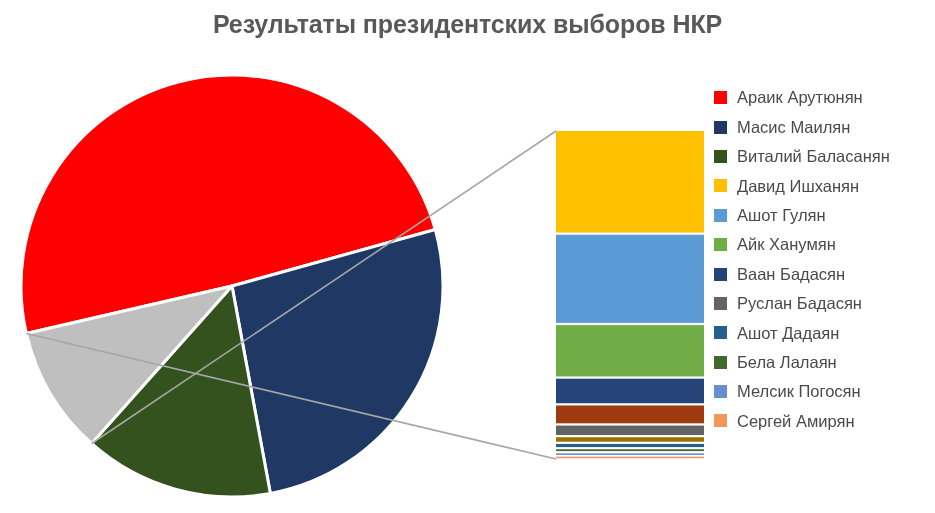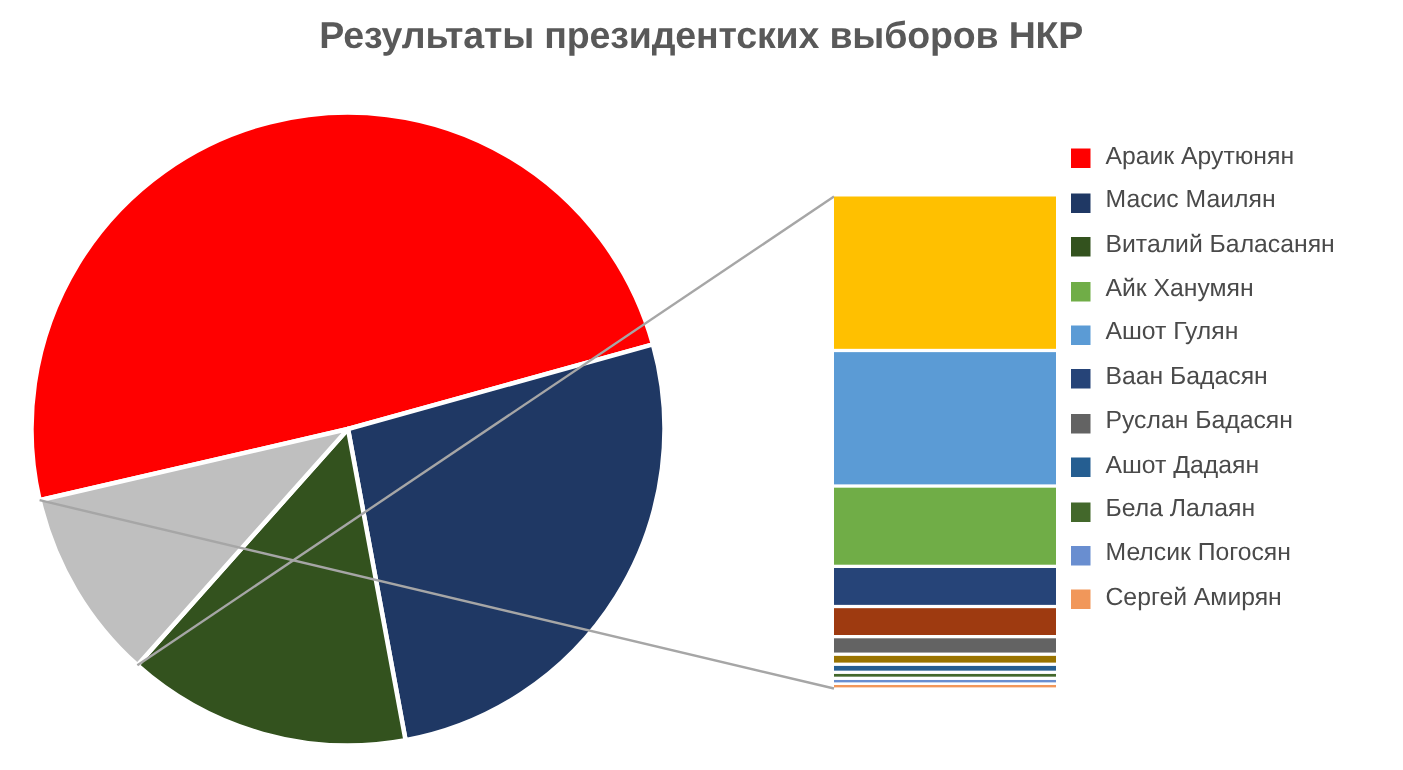--- a/index.html
+++ b/index.html
@@ -40,21 +40,21 @@
     height: 513px;
   }
   .legend {
     position: absolute;
     left: 714px;
     top: 83px;
     width: 221px;
   }
   .legend-item {
     display: flex;
-    align-items: flex-end;
+    align-items: center;
     height: 29.4px;
   }
   .legend-swatch {
     width: 13px;
     height: 13px;
     flex: 0 0 13px;
     margin-right: 10px;
   }
   .legend-label {
     font-size: 16.5px;
@@ -103,26 +103,30 @@
       </div>
       <div class="legend-item">
         <span class="legend-swatch" style="background: rgb(31, 56, 100);"></span>
         <span class="legend-label">Масис Маилян</span>
       </div>
       <div class="legend-item">
         <span class="legend-swatch" style="background: rgb(51, 82, 30);"></span>
         <span class="legend-label">Виталий Баласанян</span>
       </div>
       <div class="legend-item">
-        <span class="legend-swatch" style="background: rgb(112, 173, 71);"></span>
-        <span class="legend-label">Айк Ханумян</span>
+        <span class="legend-swatch" style="background: rgb(255, 192, 0);"></span>
+        <span class="legend-label">Давид Ишханян</span>
       </div>
       <div class="legend-item">
         <span class="legend-swatch" style="background: rgb(91, 155, 213);"></span>
         <span class="legend-label">Ашот Гулян</span>
+      </div>
+      <div class="legend-item">
+        <span class="legend-swatch" style="background: rgb(112, 173, 71);"></span>
+        <span class="legend-label">Айк Ханумян</span>
       </div>
       <div class="legend-item">
         <span class="legend-swatch" style="background: rgb(38, 68, 120);"></span>
         <span class="legend-label">Ваан Бадасян</span>
       </div>
       <div class="legend-item">
         <span class="legend-swatch" style="background: rgb(99, 99, 99);"></span>
         <span class="legend-label">Руслан Бадасян</span>
       </div>
       <div class="legend-item">

